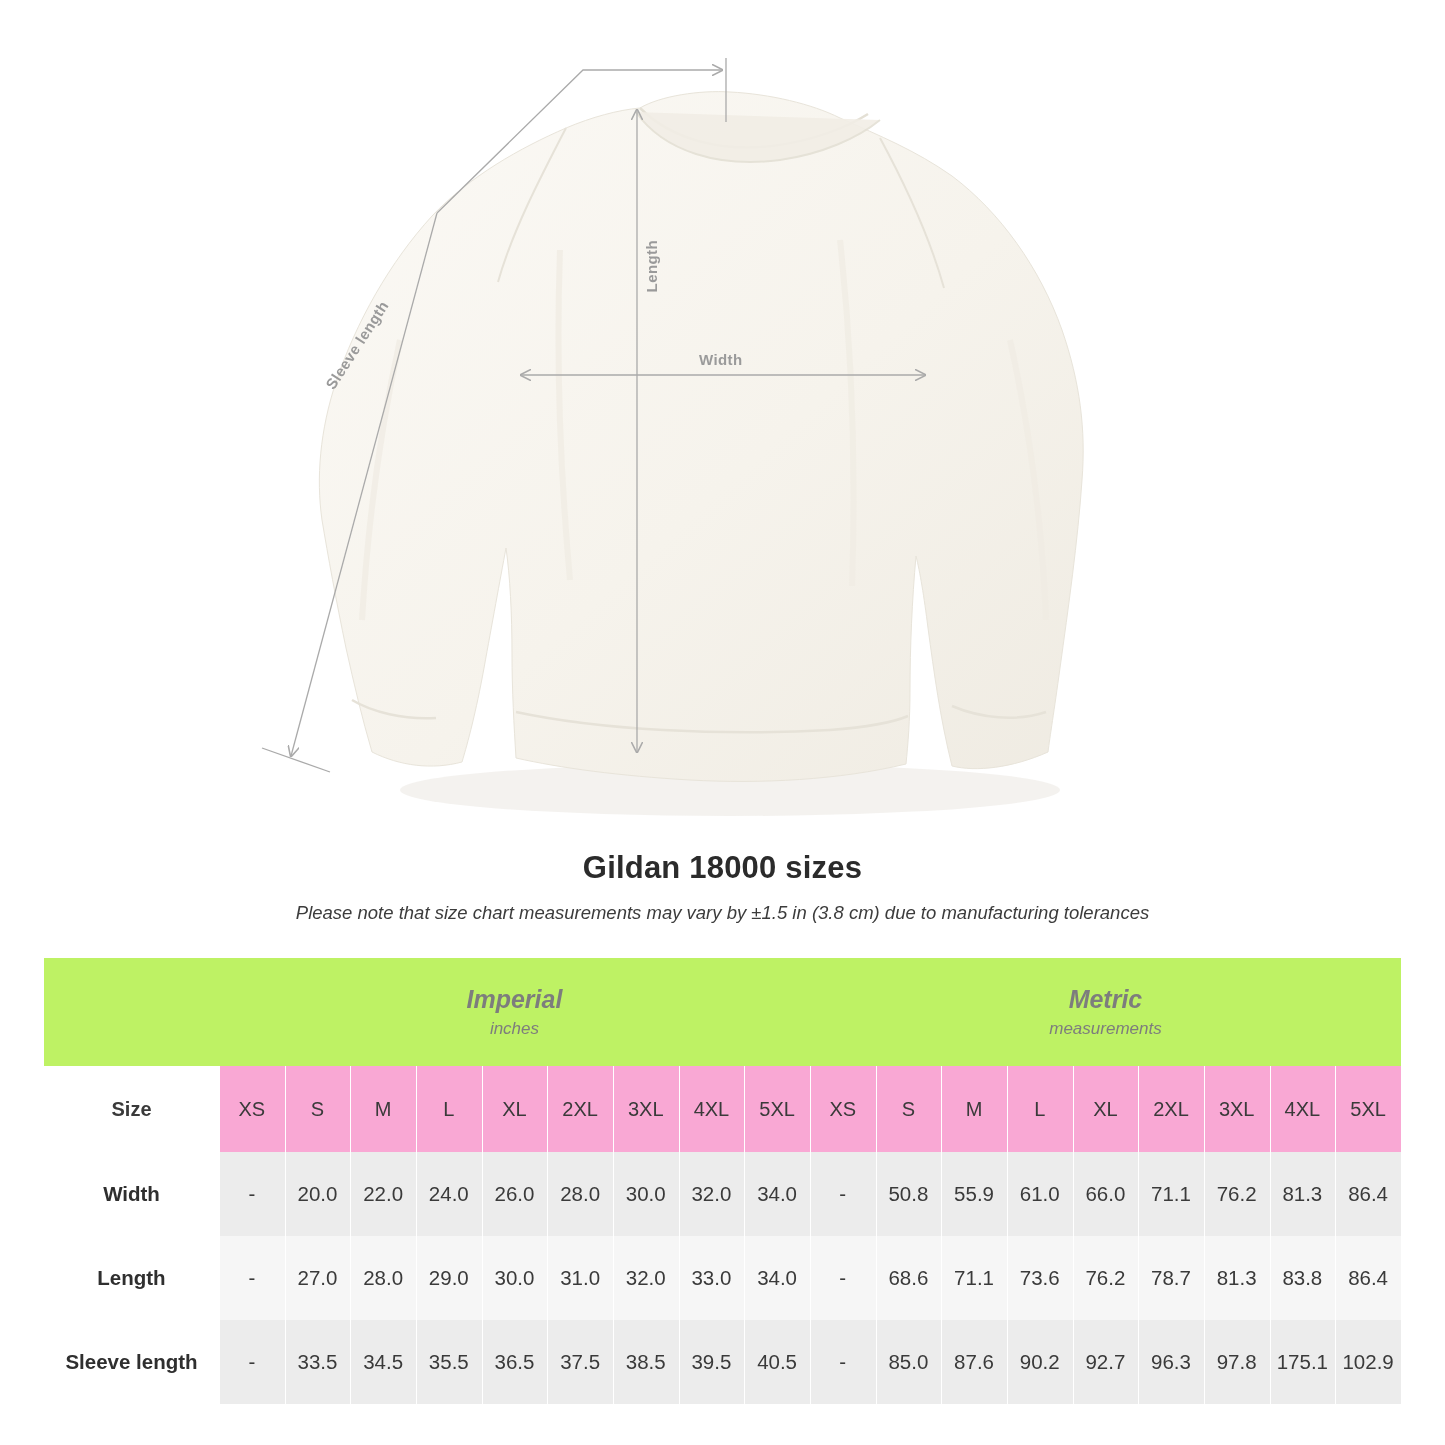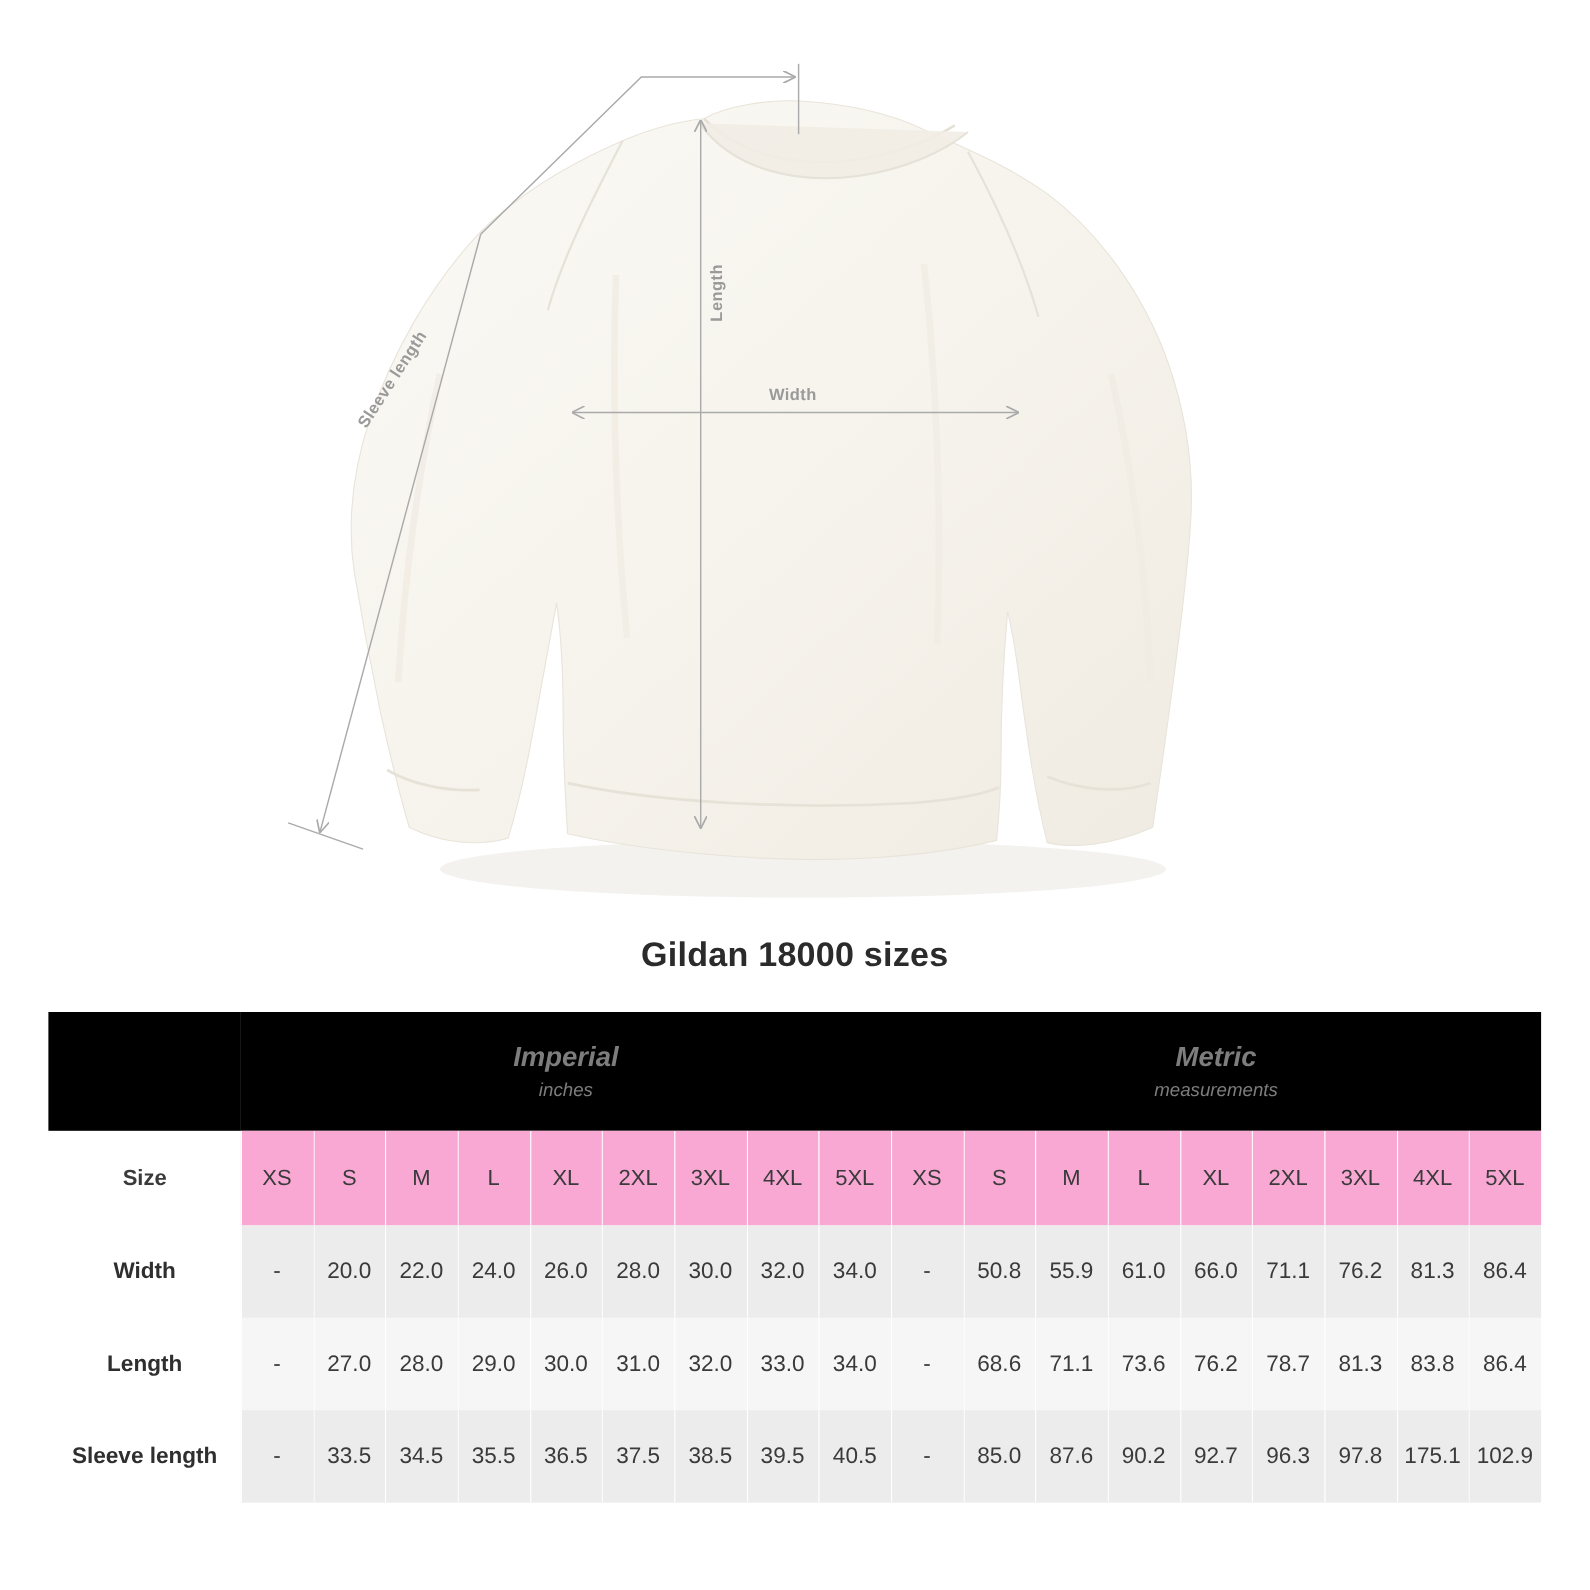--- a/index.html
+++ b/index.html
@@ -76,21 +76,21 @@
     table-layout: fixed;
   }
   table.size-table td, table.size-table th {
     text-align: center;
     vertical-align: middle;
     font-weight: normal;
     border: none;
   }
   
   .unit-row td {
-    background: #000000;
+    background: #bef264;
     height: 108px;
     padding: 0;
   }
   .unit-name {
     font-size: 25px;
     font-style: italic;
     font-weight: bold;
     color: #7d7d7d;
     line-height: 1.15;
   }
@@ -211,20 +211,21 @@
       <line x1="262" y1="748" x2="330" y2="772" stroke="#aaaaaa" stroke-width="1.3"></line>
     </svg>
 
     <div class="dim-label vertical" style="left:643px; top:240px;">Length</div>
     <div class="dim-label" style="left:699px; top:351px;">Width</div>
     <div class="dim-label sleeve" style="left:322px; top:383px;">Sleeve length</div>
   </div>
 
   <div class="title-block">
     <div class="chart-title">Gildan 18000 sizes</div>
+    <div class="chart-note">Please note that size chart measurements may vary by ±1.5 in (3.8 cm) due to manufacturing tolerances</div>
   </div>
 
   <div class="table-wrap">
     <table class="size-table">
       <colgroup>
         <col class="col-label">
         <col span="9">
         <col span="9">
       </colgroup>
       <tbody>

